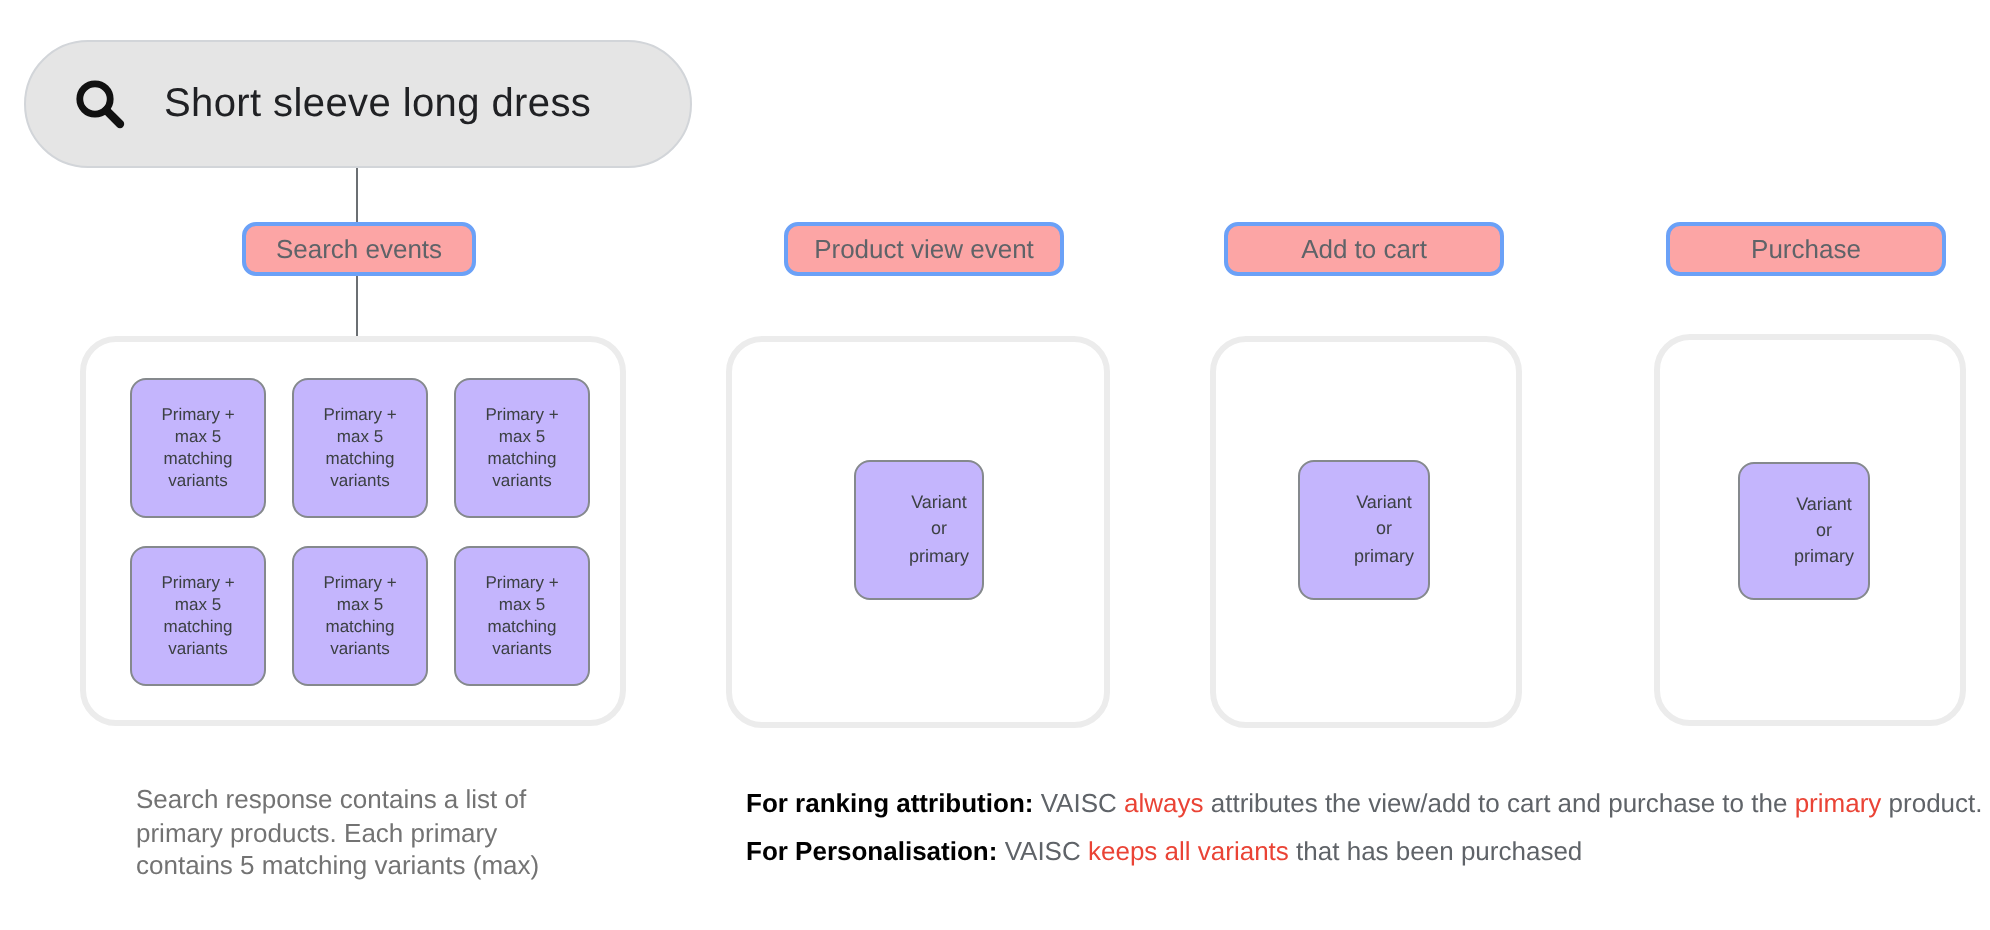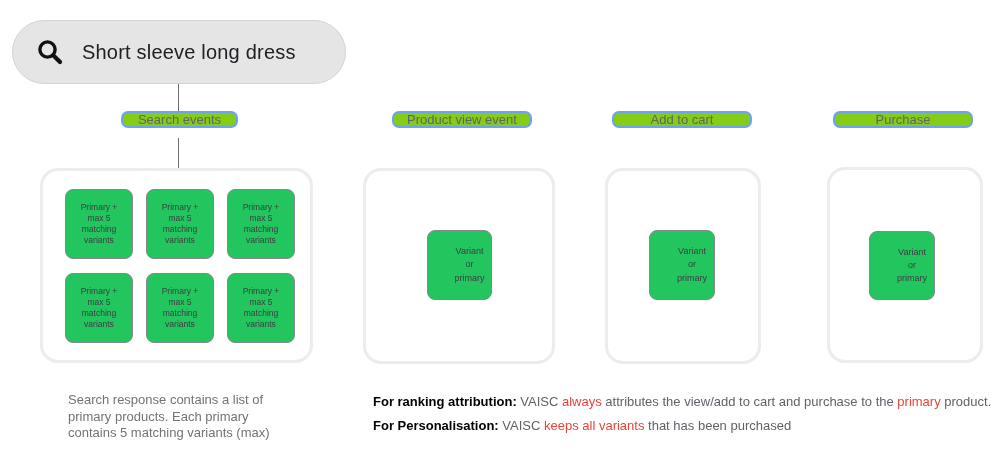--- a/index.html
+++ b/index.html
@@ -42,24 +42,24 @@
     position: absolute;
     width: 1px;
     background: #6b6f73;
   }
   .vline.seg1 { left: 178px; top: 84px;  height: 27px; }
   .vline.seg2 { left: 178px; top: 138px; height: 31px; }
 
   
   .event-label {
     position: absolute;
-    height: 17px;
+    height: 27px;
     border: 2px solid #6ba1f7;
     border-radius: 7px;
-    background: #84cc16;
+    background: #fca5a5;
     box-sizing: border-box;
     display: flex; align-items: center; justify-content: center;
     font-size: 13px;
     color: #5f6368;
     z-index: 2;
   }
   .event-label.l0 { left: 121px; top: 111px; width: 117px; }
   .event-label.l1 { left: 392px; top: 111px; width: 140px; }
   .event-label.l2 { left: 612px; top: 111px; width: 140px; }
   .event-label.l3 { left: 833px; top: 111px; width: 140px; }
@@ -75,21 +75,21 @@
   .event-container.c0 { left: 40px;  top: 168px; width: 273px; height: 195px; }
   .event-container.c1 { left: 363px; top: 168px; width: 192px; height: 196px; }
   .event-container.c2 { left: 605px; top: 168px; width: 156px; height: 196px; }
   .event-container.c3 { left: 827px; top: 167px; width: 156px; height: 196px; }
 
   
   .product-box {
     position: absolute;
     border: 1px solid #85898d;
     border-radius: 8px;
-    background: #22c55e;
+    background: #c4b5fd;
     box-sizing: border-box;
     display: flex; align-items: center; justify-content: center;
     text-align: center;
     font-size: 8.5px;
     line-height: 1.3;
     color: #3c4043;
     white-space: pre-line;
   }
   
   .c0 .p0 { left: 22px;  top: 18px;  width: 68px; height: 70px; }

